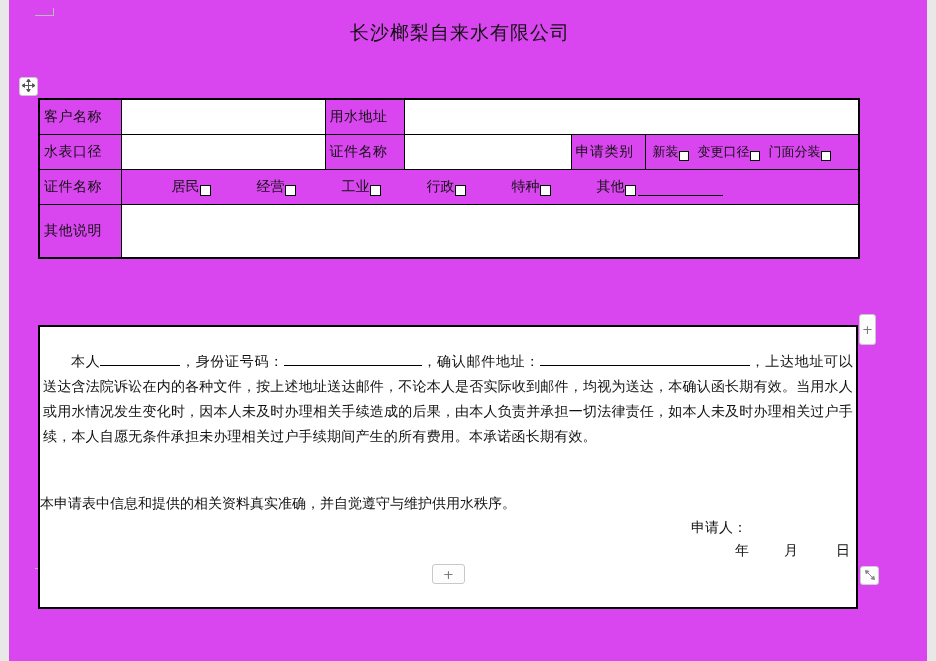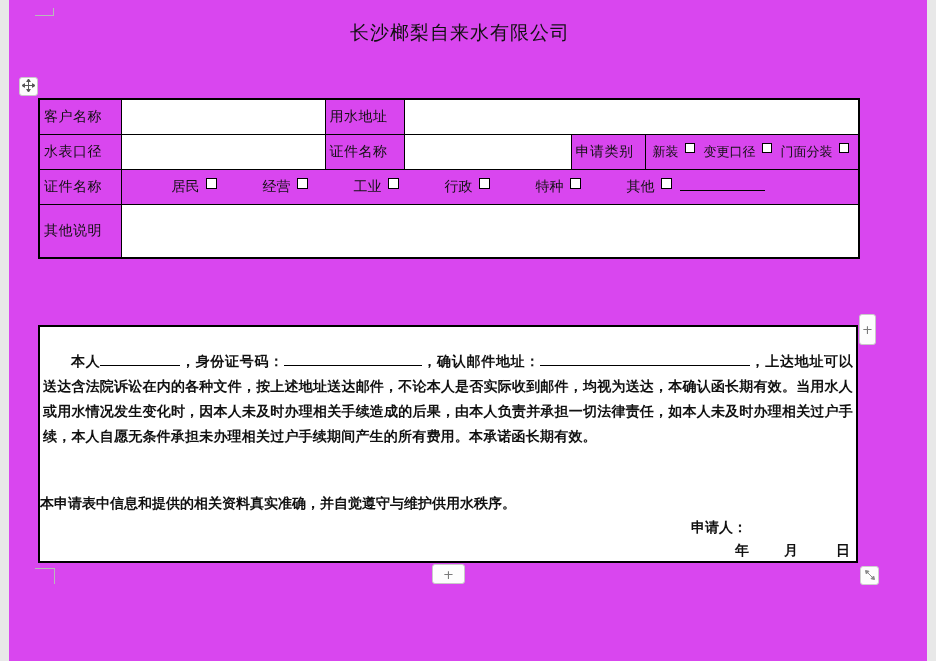--- a/index.html
+++ b/index.html
@@ -34,30 +34,30 @@
   table.form-table { position:absolute; left:38px; top:98px; width:820px;
     border-collapse:collapse; table-layout:fixed; }
   table.form-table td { border:1px solid #000; font-size:14px; padding:0 4px;
     vertical-align:middle; overflow:hidden; white-space:nowrap; }
   table.form-table { border:2px solid #000; }
   td.lbl { text-align:left; letter-spacing:0.5px;margin-top:40px; }
   td.val { background:#fff; }
 
   .cb { display:inline-block; width:11px; height:11px; border:1.4px solid #000;
     vertical-align:-1px; background:#fff; }
-  .opt { display:inline-flex; align-items:flex-start; gap:6px; }
+  .opt { display:inline-flex; align-items:flex-end; gap:0; }
   .usage-row { display:flex; align-items:center; gap:46px; padding-left:46px; }
   .apply-row { display:flex; align-items:center; gap:9px; padding-left:3px; font-size:13px; }
   .apply-row .cb { width:10px; height:10px; }
   .other-underline { display:inline-block; width:85px; height:13px;
     border-bottom:1px solid #000; margin-left:2px; }
 
   
-  .decl-box { position:absolute; left:38px; top:325px; width:820px; height:238px;
-    border:2px solid #000; background:#fff;font-weight:bold; }
+  .decl-box { position:absolute; left:38px; top:325px; width:820px; height:284px;
+    border:2px solid #000; background:#fff; }
   .decl-para { position:absolute; left:3px; right:3px; top:22px;
     font-size:14px; line-height:25px; text-align:justify; text-indent:28px;
     letter-spacing:0.2px; }
   .blank { display:inline-block; border-bottom:1px solid #000; height:14px;
     vertical-align:baseline; }
   .blank.name { width:80px; }
   .blank.idnum { width:138px; }
   .blank.email { width:210px; }
   .decl-statement { position:absolute; left:0; top:168px; font-size:14px; }
   .applicant-line { position:absolute; right:109px; top:192px; font-size:14px; }

